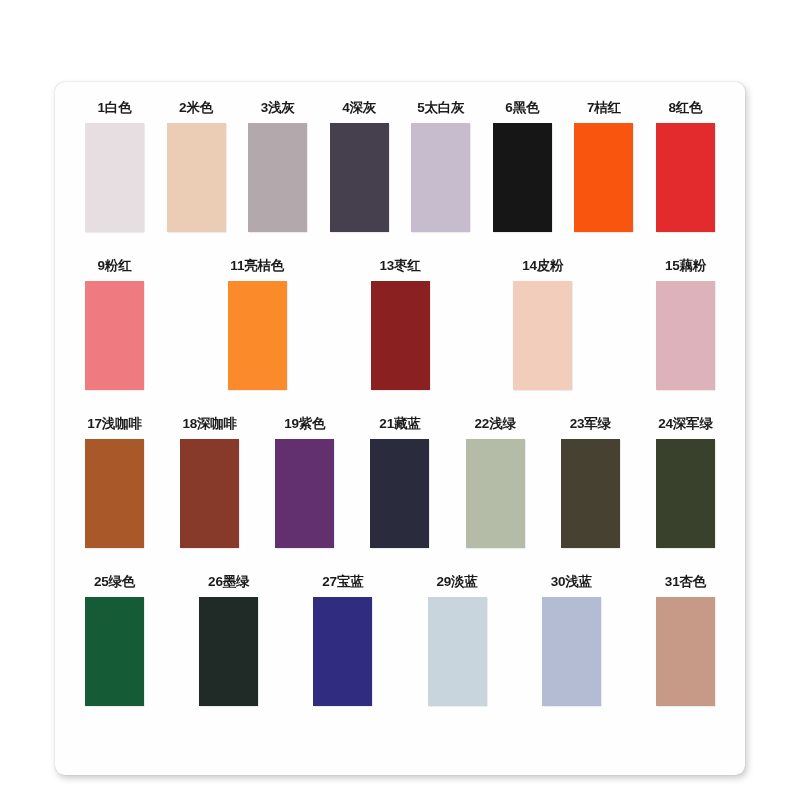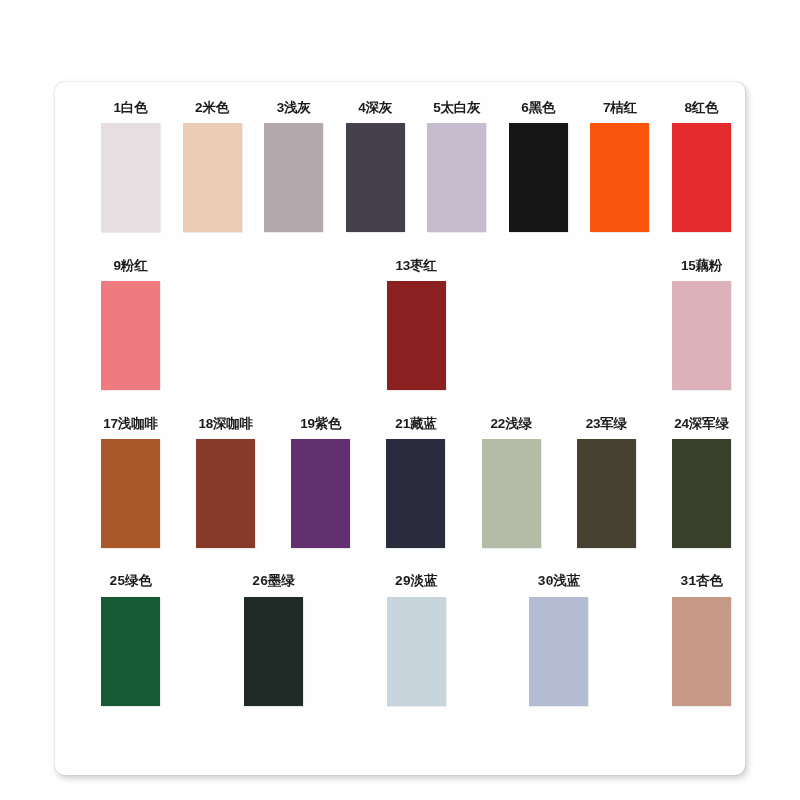--- a/index.html
+++ b/index.html
@@ -31,39 +31,39 @@
     height: 693px;
     background: #fefefe;
     border-radius: 9px;
     box-shadow: 2px 3px 7px rgba(0,0,0,0.22),
                 0 0 1px rgba(0,0,0,0.30);
     overflow: hidden;
   }
 
   .grid {
     position: absolute;
-    left: 16px;
+    left: 0;
     top: 0;
     width: 690px;
     height: 693px;
     box-sizing: border-box;
     padding: 18px 30px 24px 30px;
     display: flex;
     flex-direction: column;
     justify-content: flex-start;
   }
 
   .row {
     display: flex;
     flex-direction: row;
     justify-content: space-between;
     align-items: flex-end;
     margin-bottom: 26px;
   }
-  .row:last-child { margin-bottom: 0; font-family: Liberation Mono, monospace; }
+  .row:last-child { margin-bottom: 0; }
 
   .cell {
     width: 59px;
     display: flex;
     flex-direction: column;
     align-items: center;
   }
 
   .swatch-label {
     font-size: 13.5px;
@@ -128,24 +128,32 @@
           <div class="swatch" style="background-color: rgb(227, 43, 45);"></div>
         </div>
       </div>
 
       <div class="row">
         <div class="cell">
           <div class="swatch-label">9粉红</div>
           <div class="swatch" style="background-color: rgb(239, 123, 129);"></div>
         </div>
         <div class="cell">
+          <div class="swatch-label">11亮桔色</div>
+          <div class="swatch" style="background-color: rgb(251, 138, 42);"></div>
+        </div>
+        <div class="cell">
           <div class="swatch-label">13枣红</div>
           <div class="swatch" style="background-color: rgb(138, 32, 32);"></div>
         </div>
         <div class="cell">
+          <div class="swatch-label">14皮粉</div>
+          <div class="swatch" style="background-color: rgb(242, 205, 187);"></div>
+        </div>
+        <div class="cell">
           <div class="swatch-label">15藕粉</div>
           <div class="swatch" style="background-color: rgb(222, 178, 187);"></div>
         </div>
       </div>
 
       <div class="row">
         <div class="cell">
           <div class="swatch-label">17浅咖啡</div>
           <div class="swatch" style="background-color: rgb(169, 88, 42);"></div>
         </div>
@@ -176,20 +184,24 @@
       </div>
 
       <div class="row">
         <div class="cell">
           <div class="swatch-label">25绿色</div>
           <div class="swatch" style="background-color: rgb(21, 92, 54);"></div>
         </div>
         <div class="cell">
           <div class="swatch-label">26墨绿</div>
           <div class="swatch" style="background-color: rgb(32, 42, 38);"></div>
+        </div>
+        <div class="cell">
+          <div class="swatch-label">27宝蓝</div>
+          <div class="swatch" style="background-color: rgb(48, 45, 128);"></div>
         </div>
         <div class="cell">
           <div class="swatch-label">29淡蓝</div>
           <div class="swatch" style="background-color: rgb(200, 213, 220);"></div>
         </div>
         <div class="cell">
           <div class="swatch-label">30浅蓝</div>
           <div class="swatch" style="background-color: rgb(179, 188, 211);"></div>
         </div>
         <div class="cell">

